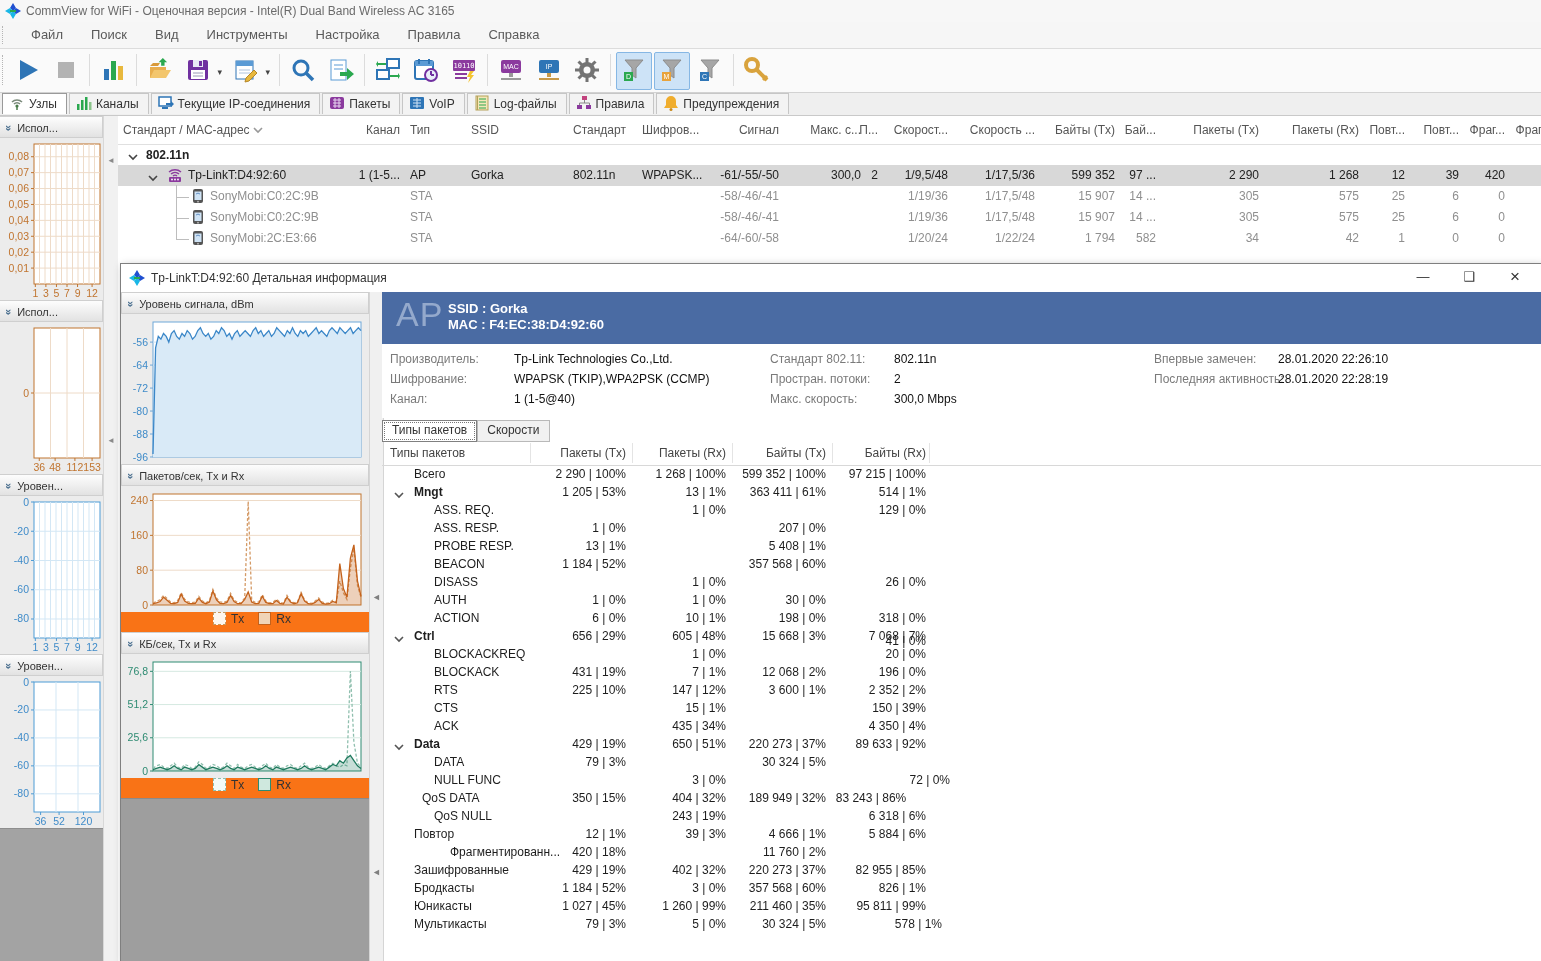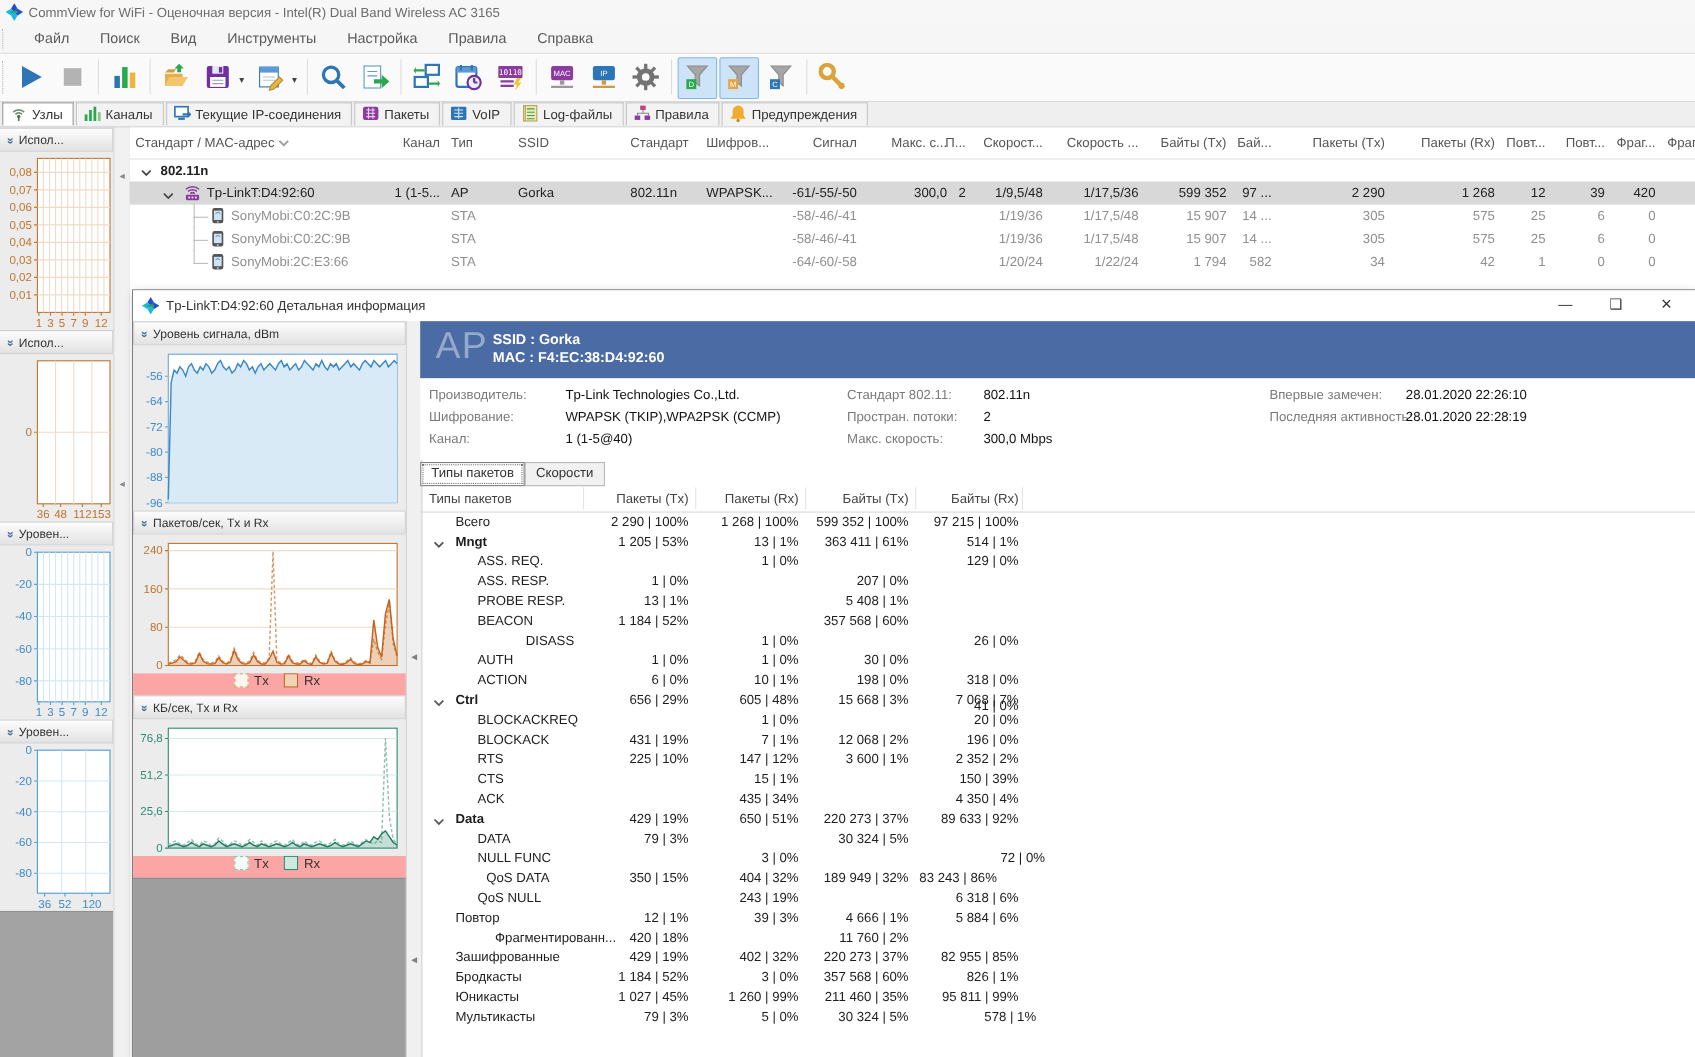--- a/index.html
+++ b/index.html
@@ -44,21 +44,21 @@
   .nrow.sta{color:#8f8f8f;}
   .treeline{position:absolute;border-color:#bdbdbd;border-style:solid;border-width:0;}
   
   #dwin{left:120px;top:263px;width:1420px;height:698px;background:#fff;border:1px solid #7f7f7f;box-shadow:2px 2px 8px rgba(0,0,0,.25);}
   #dtitle{position:absolute;left:0;top:0;right:0;height:28px;background:#fff;border-bottom:1px solid #ececec;}
   #dtitle .txt{position:absolute;left:30px;top:7px;font-size:12px;color:#333;}
   .wbtn{position:absolute;top:0;width:44px;height:27px;text-align:center;line-height:26px;color:#333;font-size:13px;}
   #dbody{position:absolute;left:0;top:28px;right:0;bottom:0;}
   #dleft{position:absolute;left:0;top:0;width:248px;bottom:0;background:#ececec;}
   #dleft .sp-header{border-left:1px solid #cfcfcf;}
-  .legend{height:20px;text-align:center;font-size:12px;color:#333;background:#fca5a5;}
+  .legend{height:20px;text-align:center;font-size:12px;color:#333;background:#f97316;}
   .lgbox{display:inline-block;width:13px;height:13px;vertical-align:-2px;margin:0 5px 0 14px;box-sizing:border-box;}
   #dl-filler{background:#9e9e9e;border-top:1px solid #8b8b8b;}
   #dsplit{position:absolute;left:248px;top:0;width:13px;bottom:0;background:#f0f0f0;border-left:1px solid #d5d5d5;border-right:1px solid #d5d5d5;}
   #dsplit .arr{position:absolute;left:2px;color:#808080;font-size:9px;}
   #dcontent{position:absolute;left:261px;top:0;right:0;bottom:0;}
   #banner{position:absolute;left:0;top:0;right:0;height:52px;}
   #banner .badge{position:absolute;left:14px;top:3px;font-size:34px;color:#94a9cc;letter-spacing:1px;}
   #banner .l1{position:absolute;left:66px;top:9px;color:#fff;font-weight:bold;font-size:13px;}
   #banner .l2{position:absolute;left:66px;top:25px;color:#fff;font-weight:bold;font-size:13px;}
   #dinfo{position:absolute;left:0;top:52px;right:0;height:74px;background:#fff;}
@@ -662,21 +662,21 @@
               <span class="pcell " style="left:52px;">PROBE RESP.</span>
               <span class="pcell" style="left:134px;width:110px;text-align:right;">13 | 1%</span>
               <span class="pcell" style="left:334px;width:110px;text-align:right;">5 408 | 1%</span>
             </div>
             <div class="prow" style="top: 115px;">
               <span class="pcell " style="left:52px;">BEACON</span>
               <span class="pcell" style="left:134px;width:110px;text-align:right;">1 184 | 52%</span>
               <span class="pcell" style="left:334px;width:110px;text-align:right;">357 568 | 60%</span>
             </div>
             <div class="prow" style="top: 133px;">
-              <span class="pcell " style="left:52px;margin-left:44px;">DISASS</span>
+              <span class="pcell " style="left:52px;">DISASS</span>
               <span class="pcell" style="left:234px;width:110px;text-align:right;">1 | 0%</span>
               <span class="pcell" style="left:434px;width:110px;text-align:right;">26 | 0%</span>
             </div>
             <div class="prow" style="top: 151px;">
               <span class="pcell " style="left:52px;">AUTH</span>
               <span class="pcell" style="left:134px;width:110px;text-align:right;">1 | 0%</span>
               <span class="pcell" style="left:234px;width:110px;text-align:right;">1 | 0%</span>
               <span class="pcell" style="left:334px;width:110px;text-align:right;">30 | 0%</span>
               <span class="pcell" style="left:434px;width:110px;text-align:right;margin-top:41px;">41 | 0%</span>
             </div>
@@ -740,21 +740,21 @@
               <span class="pcell " style="left:52px;">DATA</span>
               <span class="pcell" style="left:134px;width:110px;text-align:right;">79 | 3%</span>
               <span class="pcell" style="left:334px;width:110px;text-align:right;">30 324 | 5%</span>
             </div>
             <div class="prow" style="top: 331px;">
               <span class="pcell " style="left:52px;">NULL FUNC</span>
               <span class="pcell" style="left:234px;width:110px;text-align:right;">3 | 0%</span>
               <span class="pcell" style="left:458px;width:110px;text-align:right;">72 | 0%</span>
             </div>
             <div class="prow" style="top: 349px;">
-              <span class="pcell " style="left:60px;">QoS DATA</span>
+              <span class="pcell " style="left:40px;">QoS DATA</span>
               <span class="pcell" style="left:134px;width:110px;text-align:right;">350 | 15%</span>
               <span class="pcell" style="left:234px;width:110px;text-align:right;">404 | 32%</span>
               <span class="pcell" style="left:334px;width:110px;text-align:right;">189 949 | 32%</span>
               <span class="pcell" style="left:434px;width:110px;text-align:center;">83 243 | 86%</span>
             </div>
             <div class="prow" style="top: 367px;">
               <span class="pcell " style="left:52px;">QoS NULL</span>
               <span class="pcell" style="left:234px;width:110px;text-align:right;">243 | 19%</span>
               <span class="pcell" style="left:434px;width:110px;text-align:right;">6 318 | 6%</span>
             </div>

